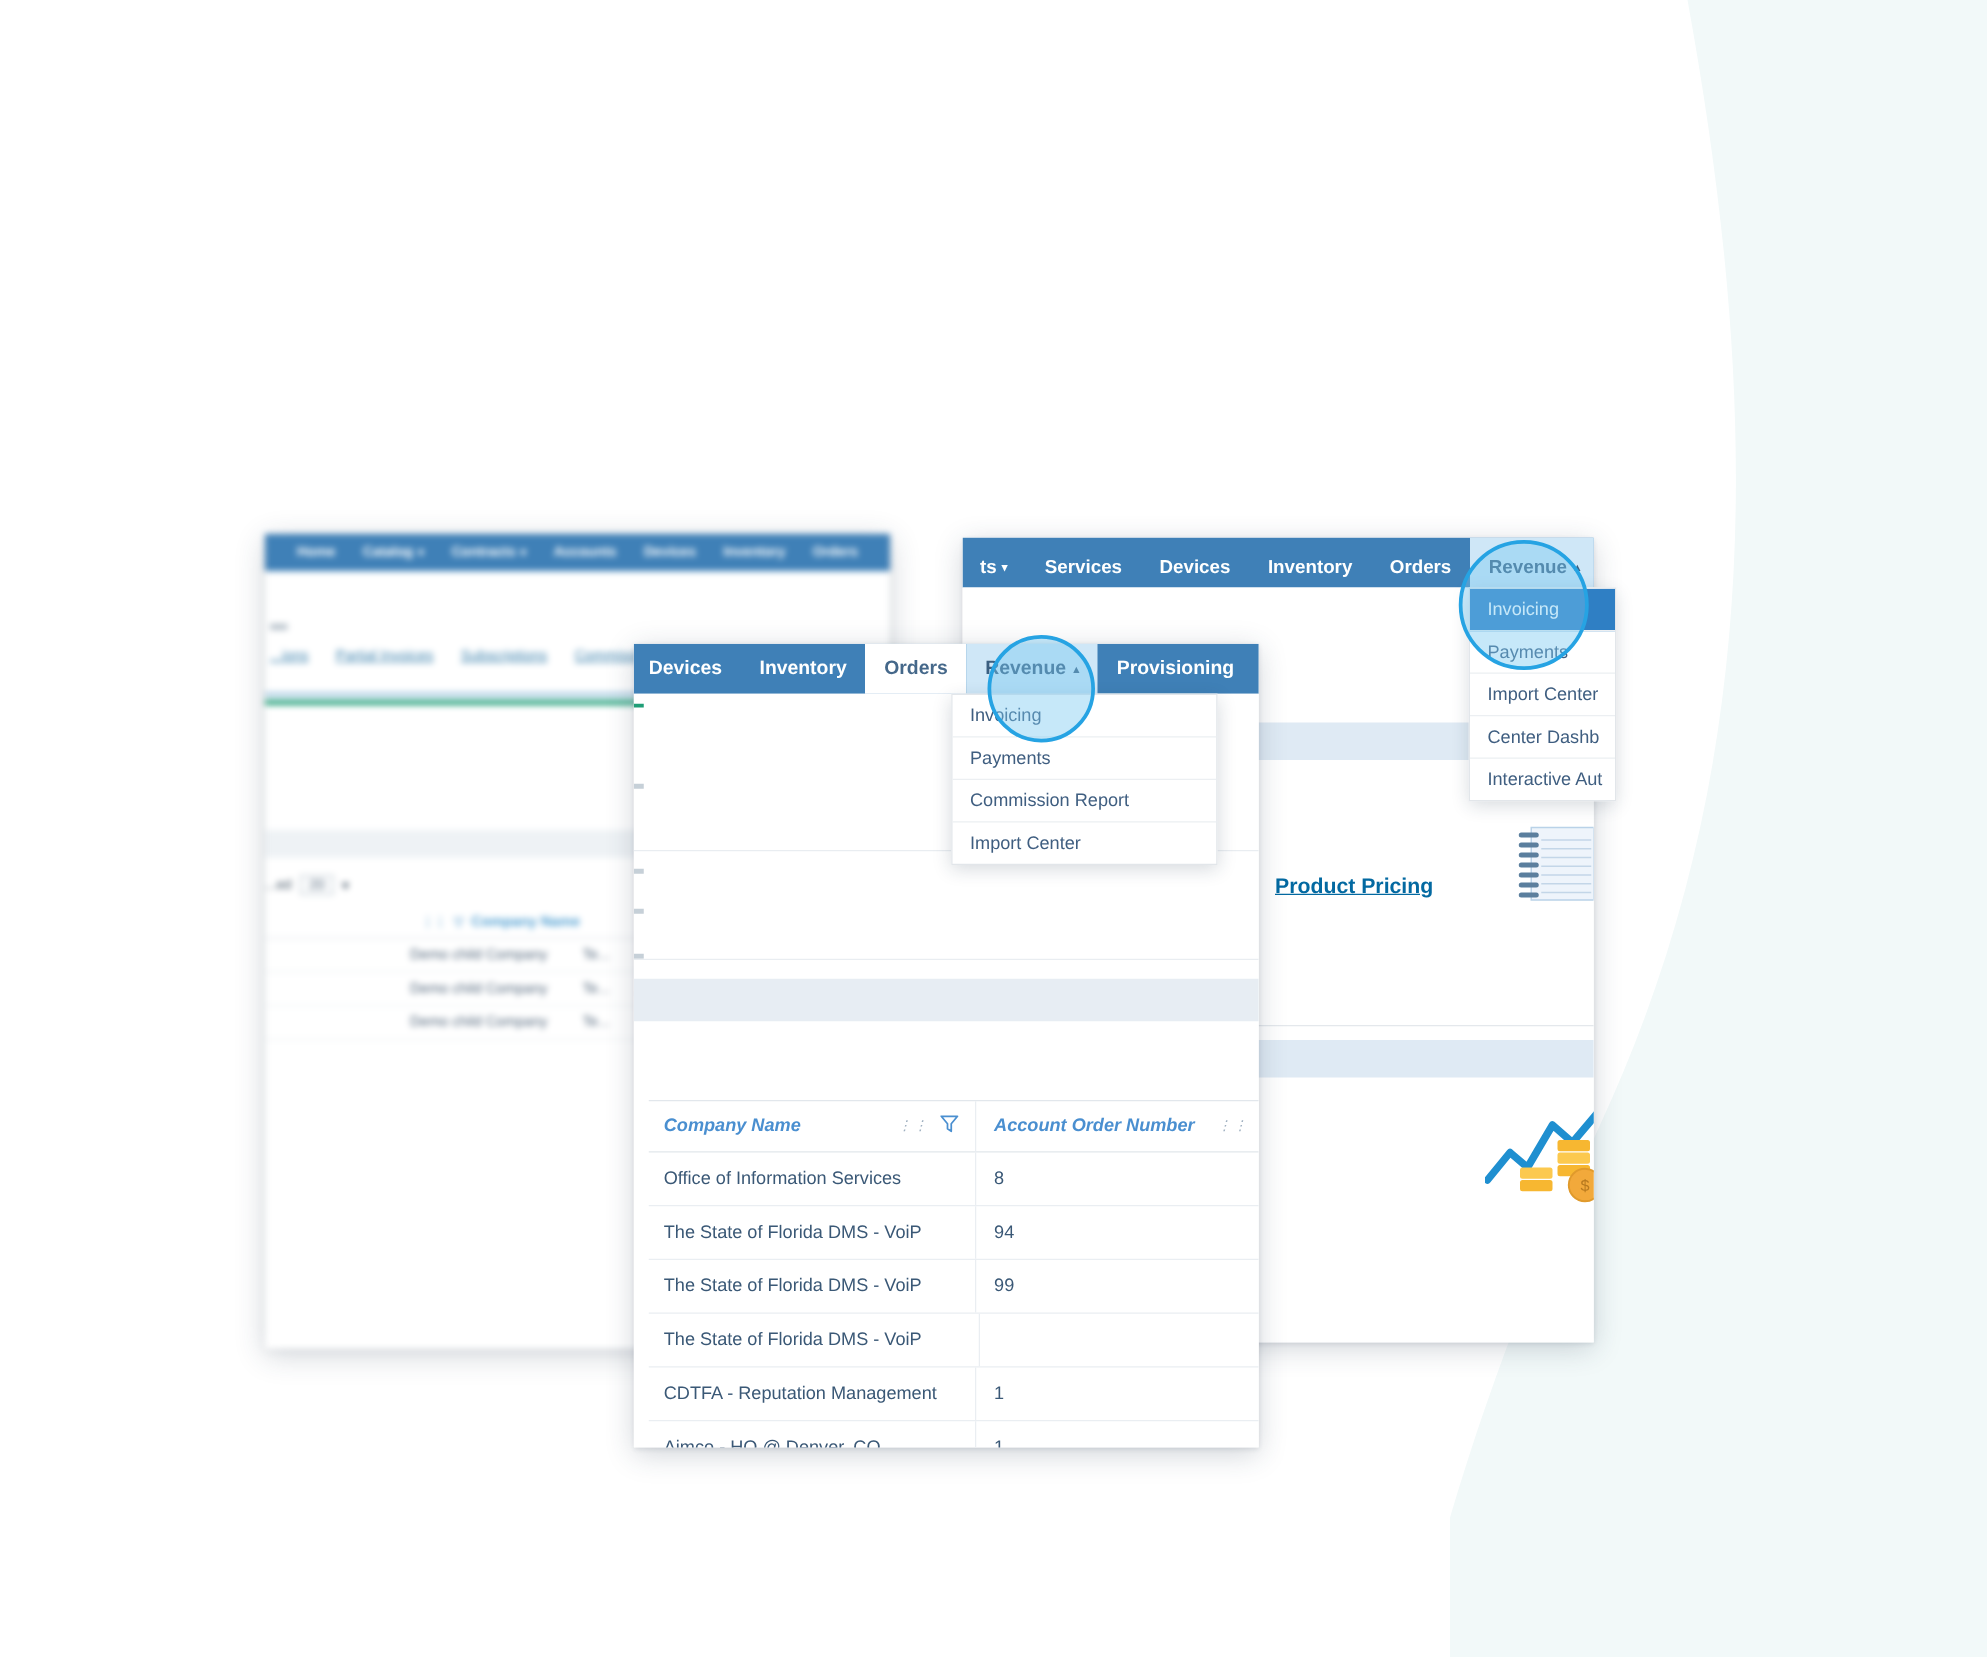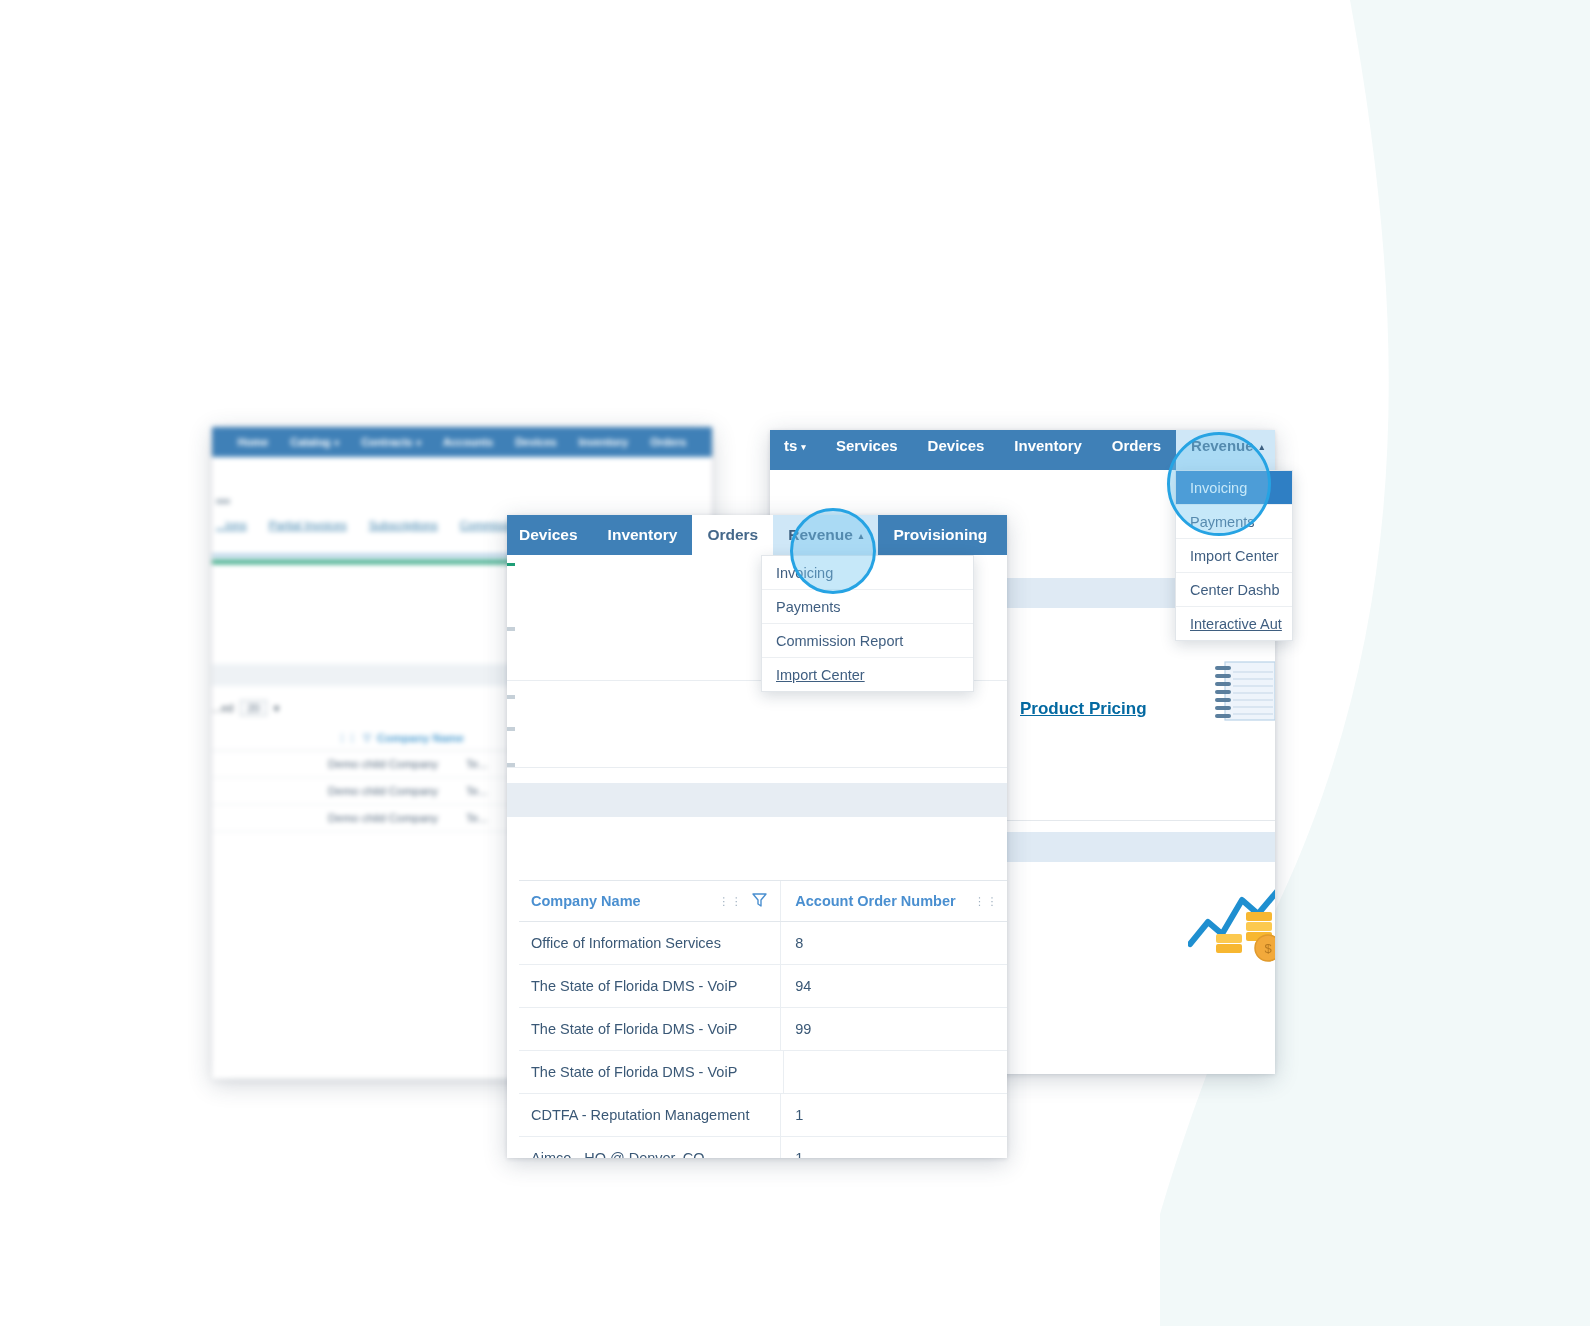--- a/index.html
+++ b/index.html
@@ -72,21 +72,21 @@
     box-shadow: 0 4px 14px rgba(30,50,70,0.18);
     z-index: 30;
   }
   .dd-item {
     font-size: 14.5px;
     color: #3f5e80;
     padding: 8.5px 14px;
     border-bottom: 1px solid #eceff2;
     white-space: nowrap;
   }
-  .dd-item:last-child { border-bottom: none; text-decoration: underline; }
+  .dd-item:last-child { border-bottom: none; }
   .dd-item.selected { background: #2f7fc4; color: #ffffff; }
 
   
   .ring {
     position: absolute;
     border-radius: 50%;
     border: 3px solid #26a3e3;
     background: rgba(120, 200, 240, 0.42);
     z-index: 40;
     pointer-events: none;
@@ -124,21 +124,21 @@
   .lp-c2 { width: 138px; }
   .lp-c3 { width: 120px; }
   .lp-ico { color: #7fb4da; font-size: 10px; margin-left: auto; margin-right: 6px; }
 
   
   #panel-right {
     left: 770px; top: 430px; width: 505px; height: 644px;
     z-index: 6;
   }
   #panel-right .navbar { height: 40px; padding-left: 0; }
-  #panel-right .navitem { font-size: 15px; padding: 0 15px; line-height: 32px; height: 40px; }
+  #panel-right .navitem { font-size: 15px; padding: 0 15px; line-height: 48px; height: 40px; }
   .rp-body { position: relative; background: #fff; height: 604px; }
   .rp-band { position: absolute; left: 0; right: 0; height: 30px; background: #dfeaf4; }
   .rp-text { position: absolute; color: #7b7b7b; font-size: 17px; line-height: 26px; white-space: nowrap; }
   .rp-link { position: absolute; color: #0369a1; font-size: 17px; font-weight: bold; text-decoration: underline; white-space: nowrap; }
   .rp-grip { position: absolute; color: #9aa7b3; font-size: 12px; letter-spacing: 1px; line-height: 6px; }
   .rp-rule { position: absolute; left: 0; right: 0; height: 1px; background: #e4e8ec; }
   .notebook { position: absolute; }
   .money-icon { position: absolute; }
 
   
@@ -155,20 +155,21 @@
   .cp-band { position: absolute; left: 0; right: 0; height: 34px; background: #e7edf3; }
 
   
   .cp-table { position: absolute; left: 12px; top: 325px; right: 0; }
   .ct-header {
     display: flex; align-items: center;
     height: 42px;
     border-top: 1px solid #e2e7ec;
     border-bottom: 1px solid #e2e7ec;
     background: #ffffff;
+    font-style: italic;
   }
   .ct-header .cell { color: #4a8fd0; font-weight: bold; font-size: 14.5px; }
   .ct-row { display: flex; align-items: center; height: 43px; border-bottom: 1px solid #eaeef2; }
   .ct-row .cell { color: #3a5876; font-size: 14.5px; text-align: center; }
   .cell-a { width: 265px; padding-left: 12px; display: flex; align-items: center; border-right: 1px solid #eaeef2; height: 100%; }
   .cell-b { width: 228px; padding-left: 14px; display: flex; align-items: center; height: 100%; }
   .grip-dots {
     margin-left: auto; margin-right: 8px;
     color: #9fb0c0; font-size: 11px; line-height: 5px; letter-spacing: 1.5px;
   }

